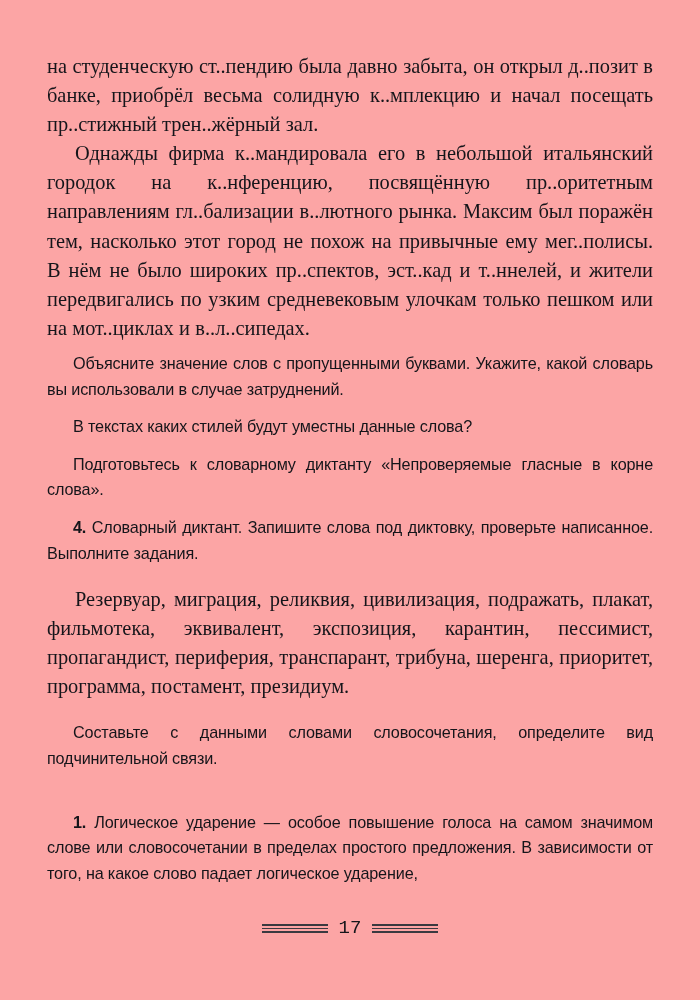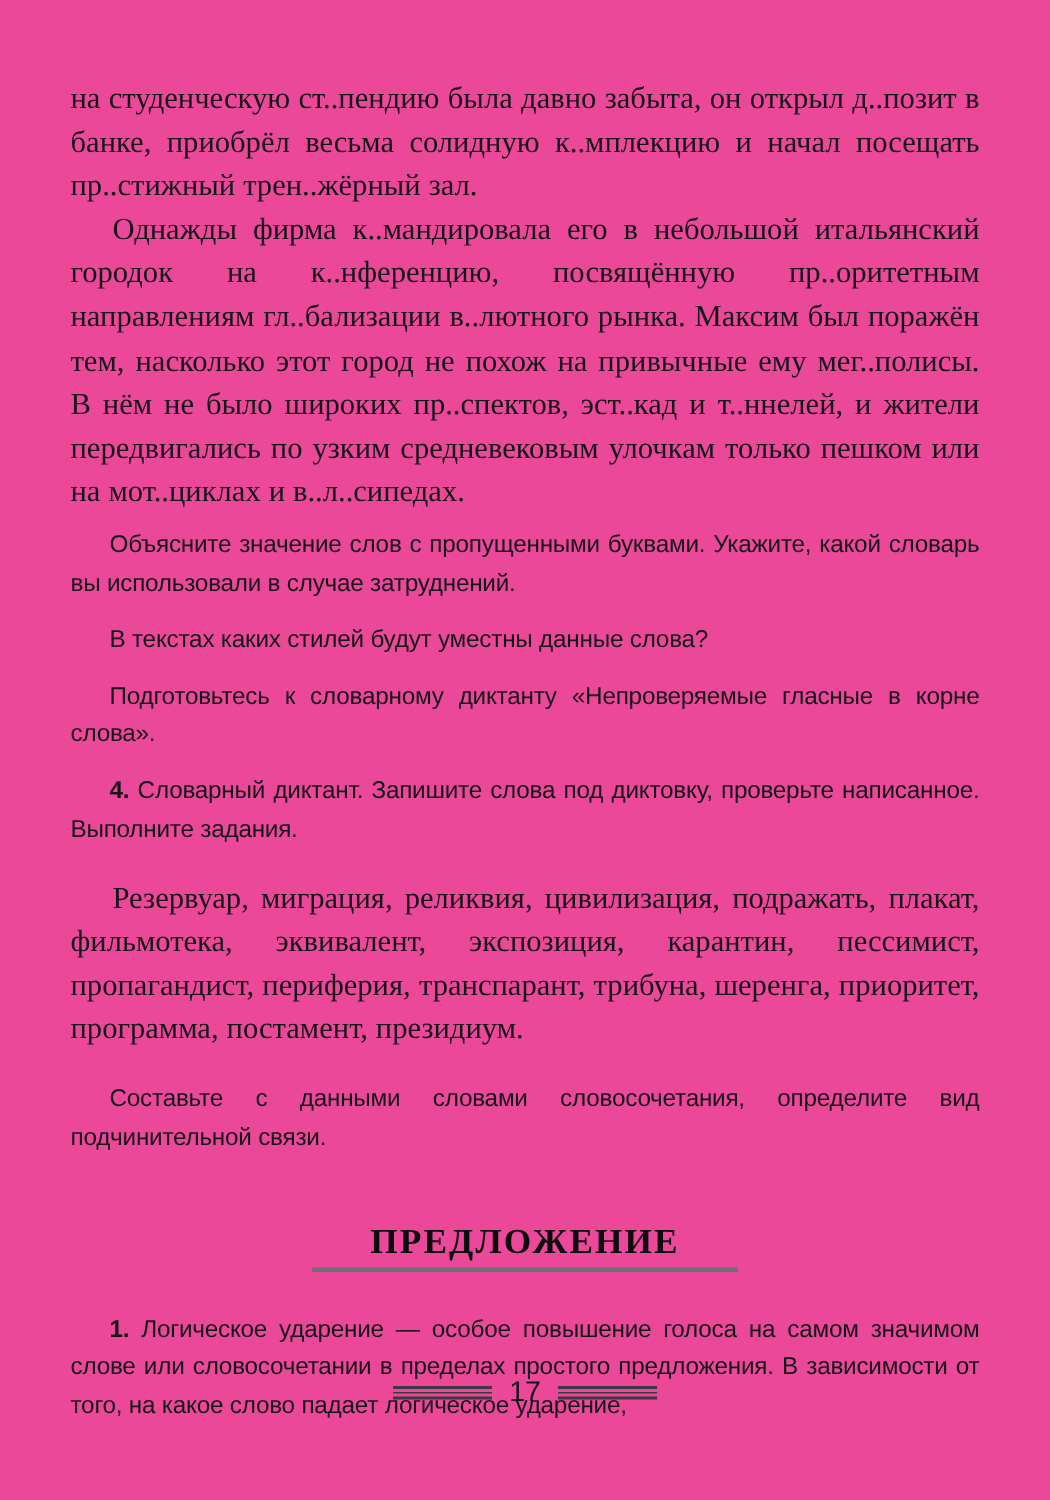--- a/index.html
+++ b/index.html
@@ -4,21 +4,21 @@
 <style>
   html, body {
     margin: 0;
     padding: 0;
     background: #ffffff;
   }
   .page {
     position: relative;
     width: 700px;
     height: 1000px;
-    background: #ec4899;
+    background: #fca5a5;
     overflow: hidden;
     color: #15151a;
   }
   .content {
     position: absolute;
     left: 47px;
     top: 52px;
     width: 606px;
   }
 
@@ -110,21 +110,21 @@
     display: flex;
     flex-direction: column;
     gap: 2px;
   }
   .foot-rule span {
     display: block;
     height: 1.6px;
     background: #3a3a40;
   }
   .page-number {
-    font-family: Liberation Sans, sans-serif;
+    font-family: Liberation Mono, monospace;
     font-size: 19px;
     color: #15151a;
     line-height: 19px;
     min-width: 22px;
     text-align: center;
   }
 </style>
 </head>
 <body>
 
@@ -157,24 +157,20 @@
 
     <p class="serif-par indent">Резервуар, миграция, реликвия, цивилизация, подражать, плакат, фильмотека, эквивалент, экспозиция, карантин, пессимист, пропагандист, периферия, транспарант, трибуна, шеренга, приоритет, программа, постамент, президиум.</p>
 
     <div class="gap-lg"></div>
 
     <p class="task-par">Составьте с данными словами словосочетания, определите вид подчинительной связи.</p>
 
     <div class="gap-md"></div>
 
 
-    <div class="section-heading-wrap">
-      <span class="section-heading">ПРЕДЛОЖЕНИЕ</span>
-      <div class="heading-rule"></div>
-    </div>
 
     <div class="gap-xl"></div>
 
     <p class="task-par"><span class="task-num">1.</span> <span>Логическое ударение — особое повышение голоса на самом значимом слове или словосочетании в пределах простого предложения. В зависимости от того, на какое слово падает логическое ударение,</span></p>
 
   </div>
 
   <div class="footer">
     <div class="foot-rule">
       <span></span>

